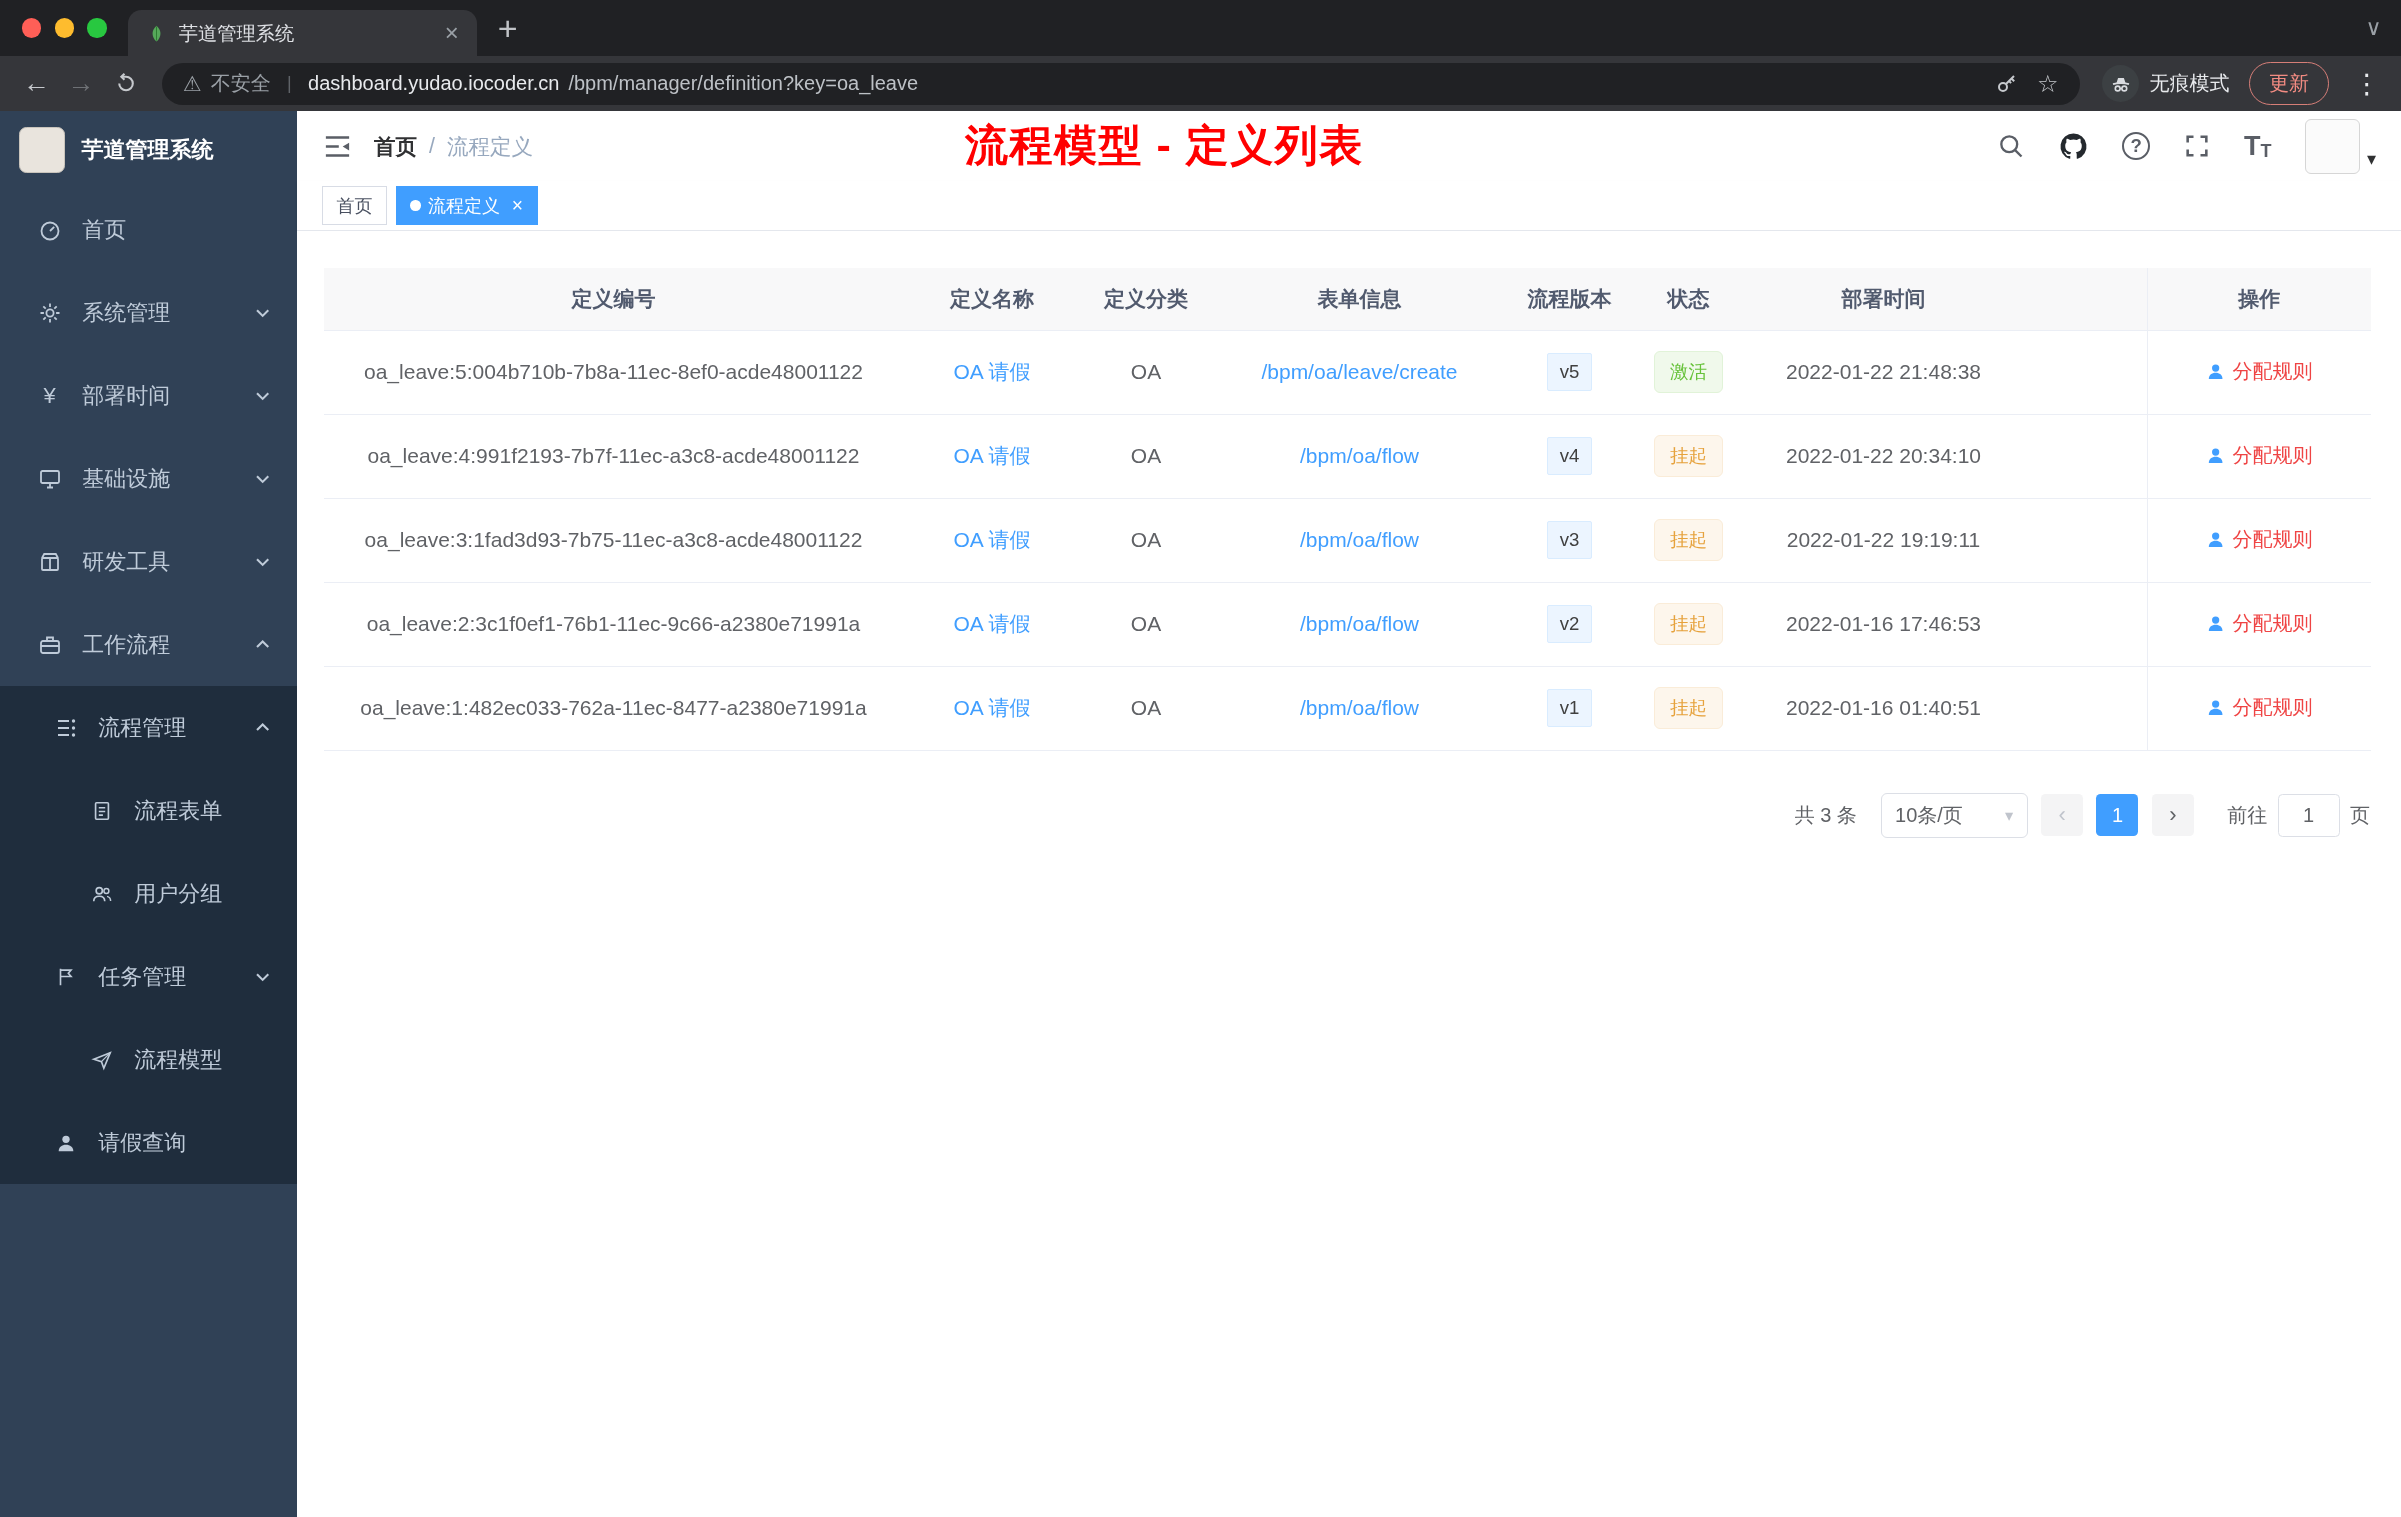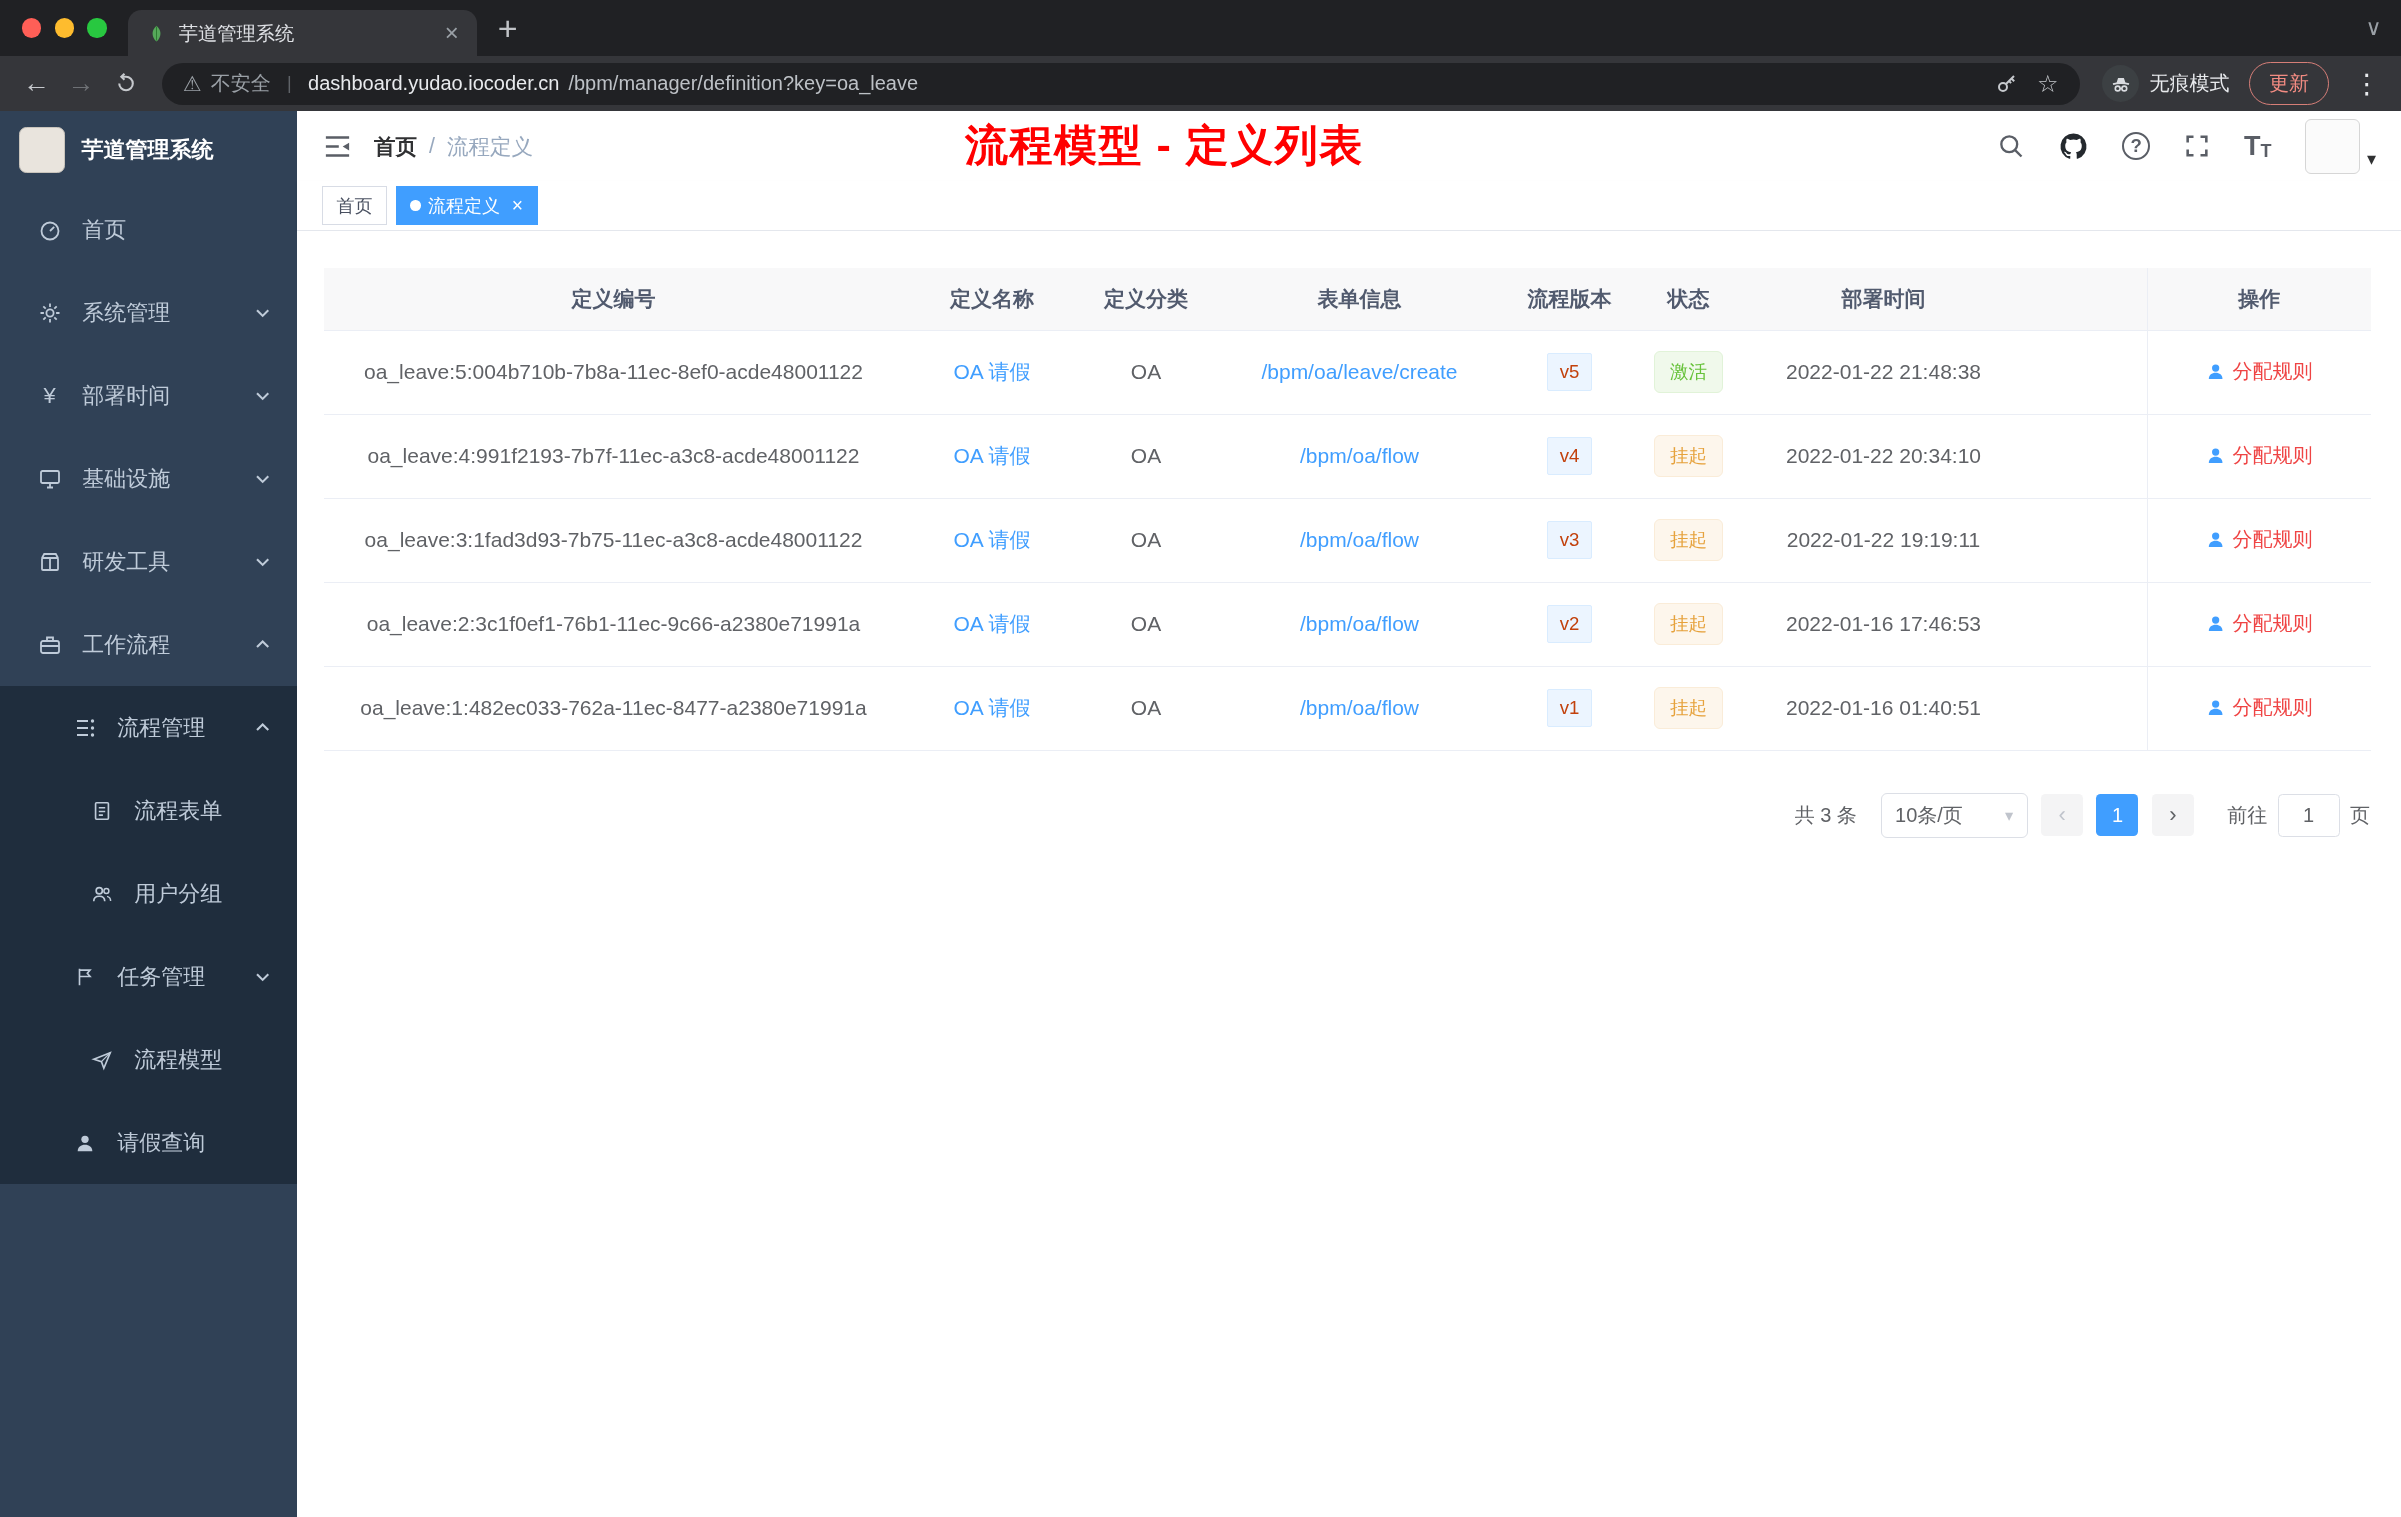--- a/index.html
+++ b/index.html
@@ -35,21 +35,21 @@
   
   .app { display: flex; height: 1406px; }
   .sidebar { width: 297px; background: #304156; flex-shrink: 0; overflow: hidden; }
   .logo-row { height: 77px; display: flex; align-items: center; gap: 16.3px; padding-left: 19.3px; }
   .logo-img { width: 46px; height: 46px; border-radius: 7.4px; background: #e9e4dd; border: 0.7px solid #c9c4bc; }
   .logo-title { color: #fff; font-size: 22px; font-weight: 700; }
   .menu-item { height: 83px; display: flex; align-items: center; gap: 19.3px; padding-left: 36px; color: #bfcbd9; font-size: 22px; position: relative; cursor: pointer; }
   .menu-item .chev { position: absolute; right: 25px; display: flex; }
   .menu-item .chev.up svg { transform: rotate(180deg); }
   .submenu { background: #1f2d3d; }
-  .lvl2 { padding-left: 71px; }
+  .lvl2 { padding-left: 52px; }
   .lvl3 { padding-left: 88px; }
   .mi-icon { width: 27px; height: 27px; display: flex; align-items: center; justify-content: center; font-size: 22px; }
 
   .main { flex: 1; display: flex; flex-direction: column; background: #fff; min-width: 0; }
 
   
   .navbar { height: 70px; display: flex; align-items: center; padding: 0 25px; position: relative; }
   .hamburger { margin-right: 21px; display: flex; }
   .breadcrumb { font-size: 21.5px; color: #97a8be; display: flex; gap: 12px; align-items: center; }
   .bc-home { color: #303133; font-weight: 600; }
@@ -69,21 +69,21 @@
   .tag .dot { width: 10.4px; height: 10.4px; border-radius: 50%; background: #fff; }
   .tag .x { font-size: 19.3px; margin-left: 4.5px; line-height: 1; }
 
   
   .content { flex: 1; padding: 37px 0 0 27px; background: #fff; }
   table { border-collapse: collapse; width: 2046px; font-size: 21px; color: #606266; table-layout: fixed; }
   th { height: 62px; background: #f8f8f9; color: #515a6e; font-weight: 700; font-size: 21px; border-bottom: 0.7px solid #ebeef5; text-align: center; }
   td { height: 84px; border-bottom: 0.7px solid #ebeef5; text-align: center; background: #fff; }
   th.action-col, td.action-col { border-left: 0.7px solid #ebeef5; }
   .link { color: #409eff; text-decoration: none; cursor: pointer; }
-  .badge-ver { display: inline-block; min-width: 43px; padding: 6.7px 12px; background: #ecf5ff; border: 0.7px solid #d9ecff; color: #c2410c; border-radius: 2px; font-size: 18.6px; }
+  .badge-ver { display: inline-block; min-width: 43px; padding: 6.7px 12px; background: #ecf5ff; border: 0.7px solid #d9ecff; color: #404040; border-radius: 2px; font-size: 18.6px; }
   .badge-st { display: inline-block; padding: 6.7px 15px; border-radius: 6px; font-size: 18.6px; }
   .badge-st.success { background: #f0f9eb; border: 0.7px solid #e1f3d8; color: #67c23a; }
   .badge-st.warning { background: #fdf6ec; border: 0.7px solid #faecd8; color: #e6a23c; text-align: right; }
   .rule-link { color: #ef4444; display: inline-flex; align-items: center; gap: 7.4px; font-size: 20px; cursor: pointer; text-decoration: none; }
 
   
   .pagination { width: 2046px; display: flex; align-items: center; justify-content: flex-end; margin-top: 42px; gap: 13.4px; font-size: 20px; color: #606266; }
   .pg-total { margin-right: 10.4px; }
   .pg-select { width: 147px; height: 45px; border: 0.7px solid #dcdfe6; border-radius: 6px; display: flex; align-items: center; justify-content: space-between; padding: 0 13.4px; color: #606266; cursor: pointer; background: #fff; }
   .pg-select .sel-caret { color: #c0c4cc; font-size: 16.3px; }

